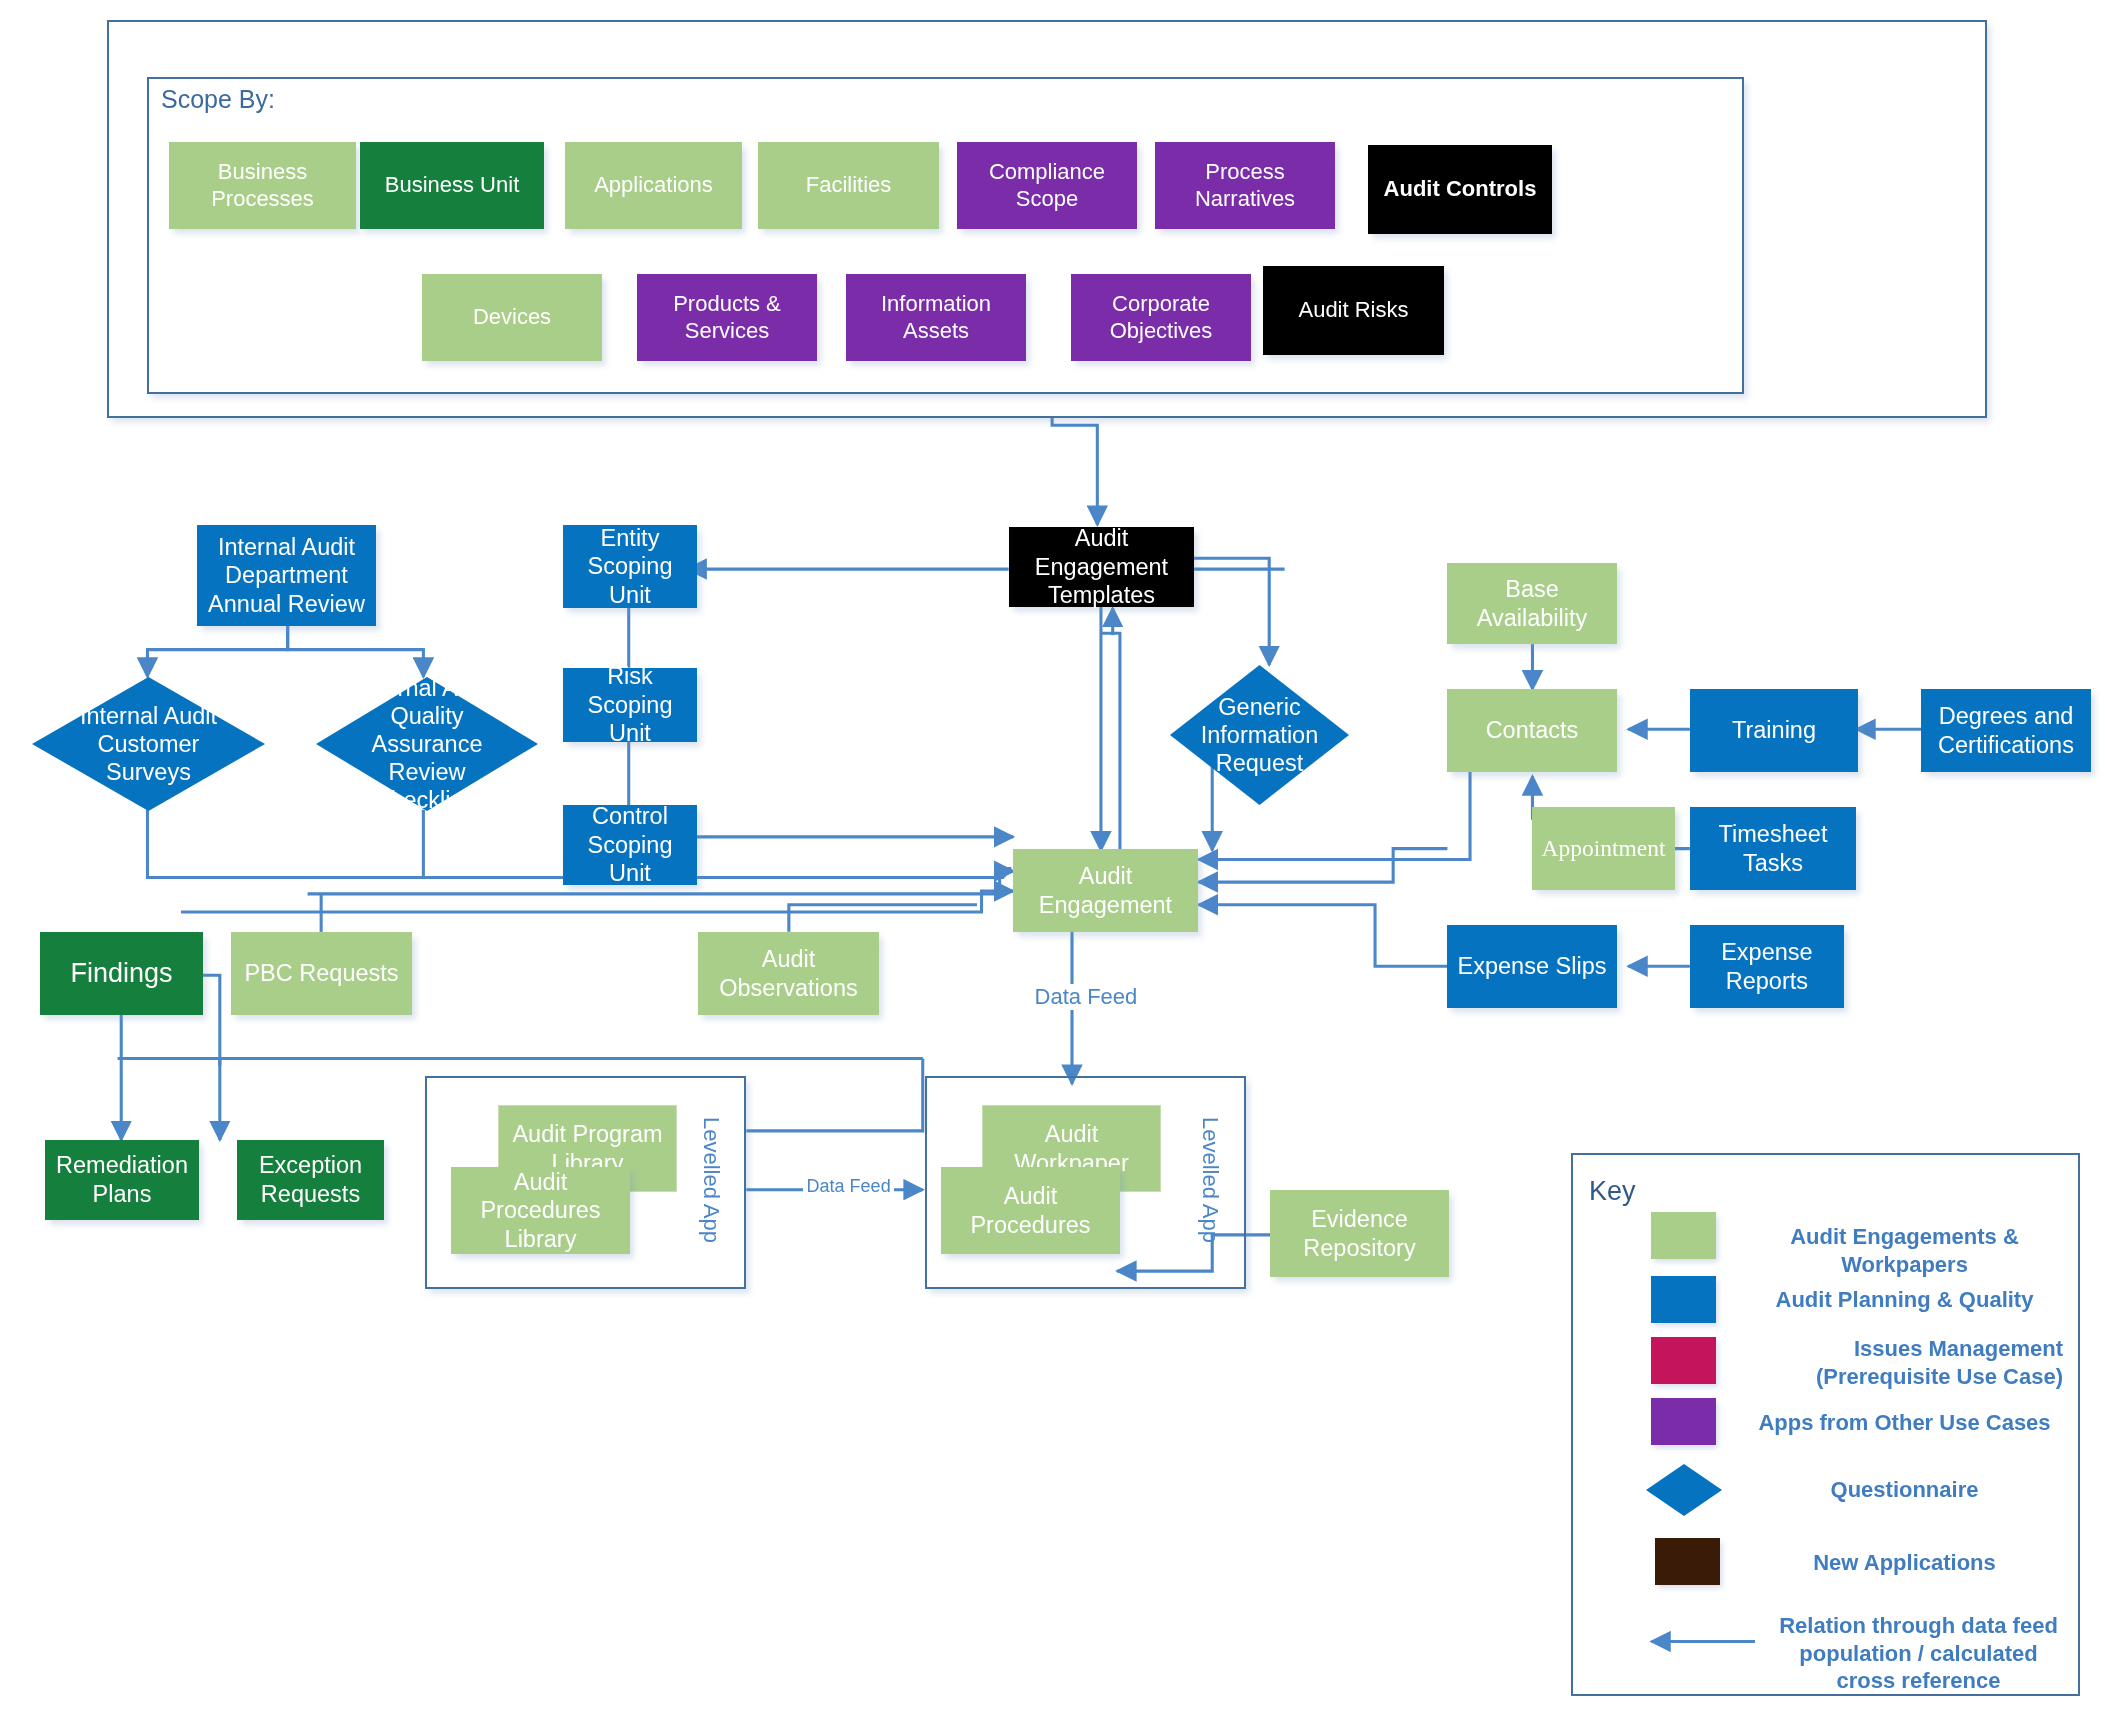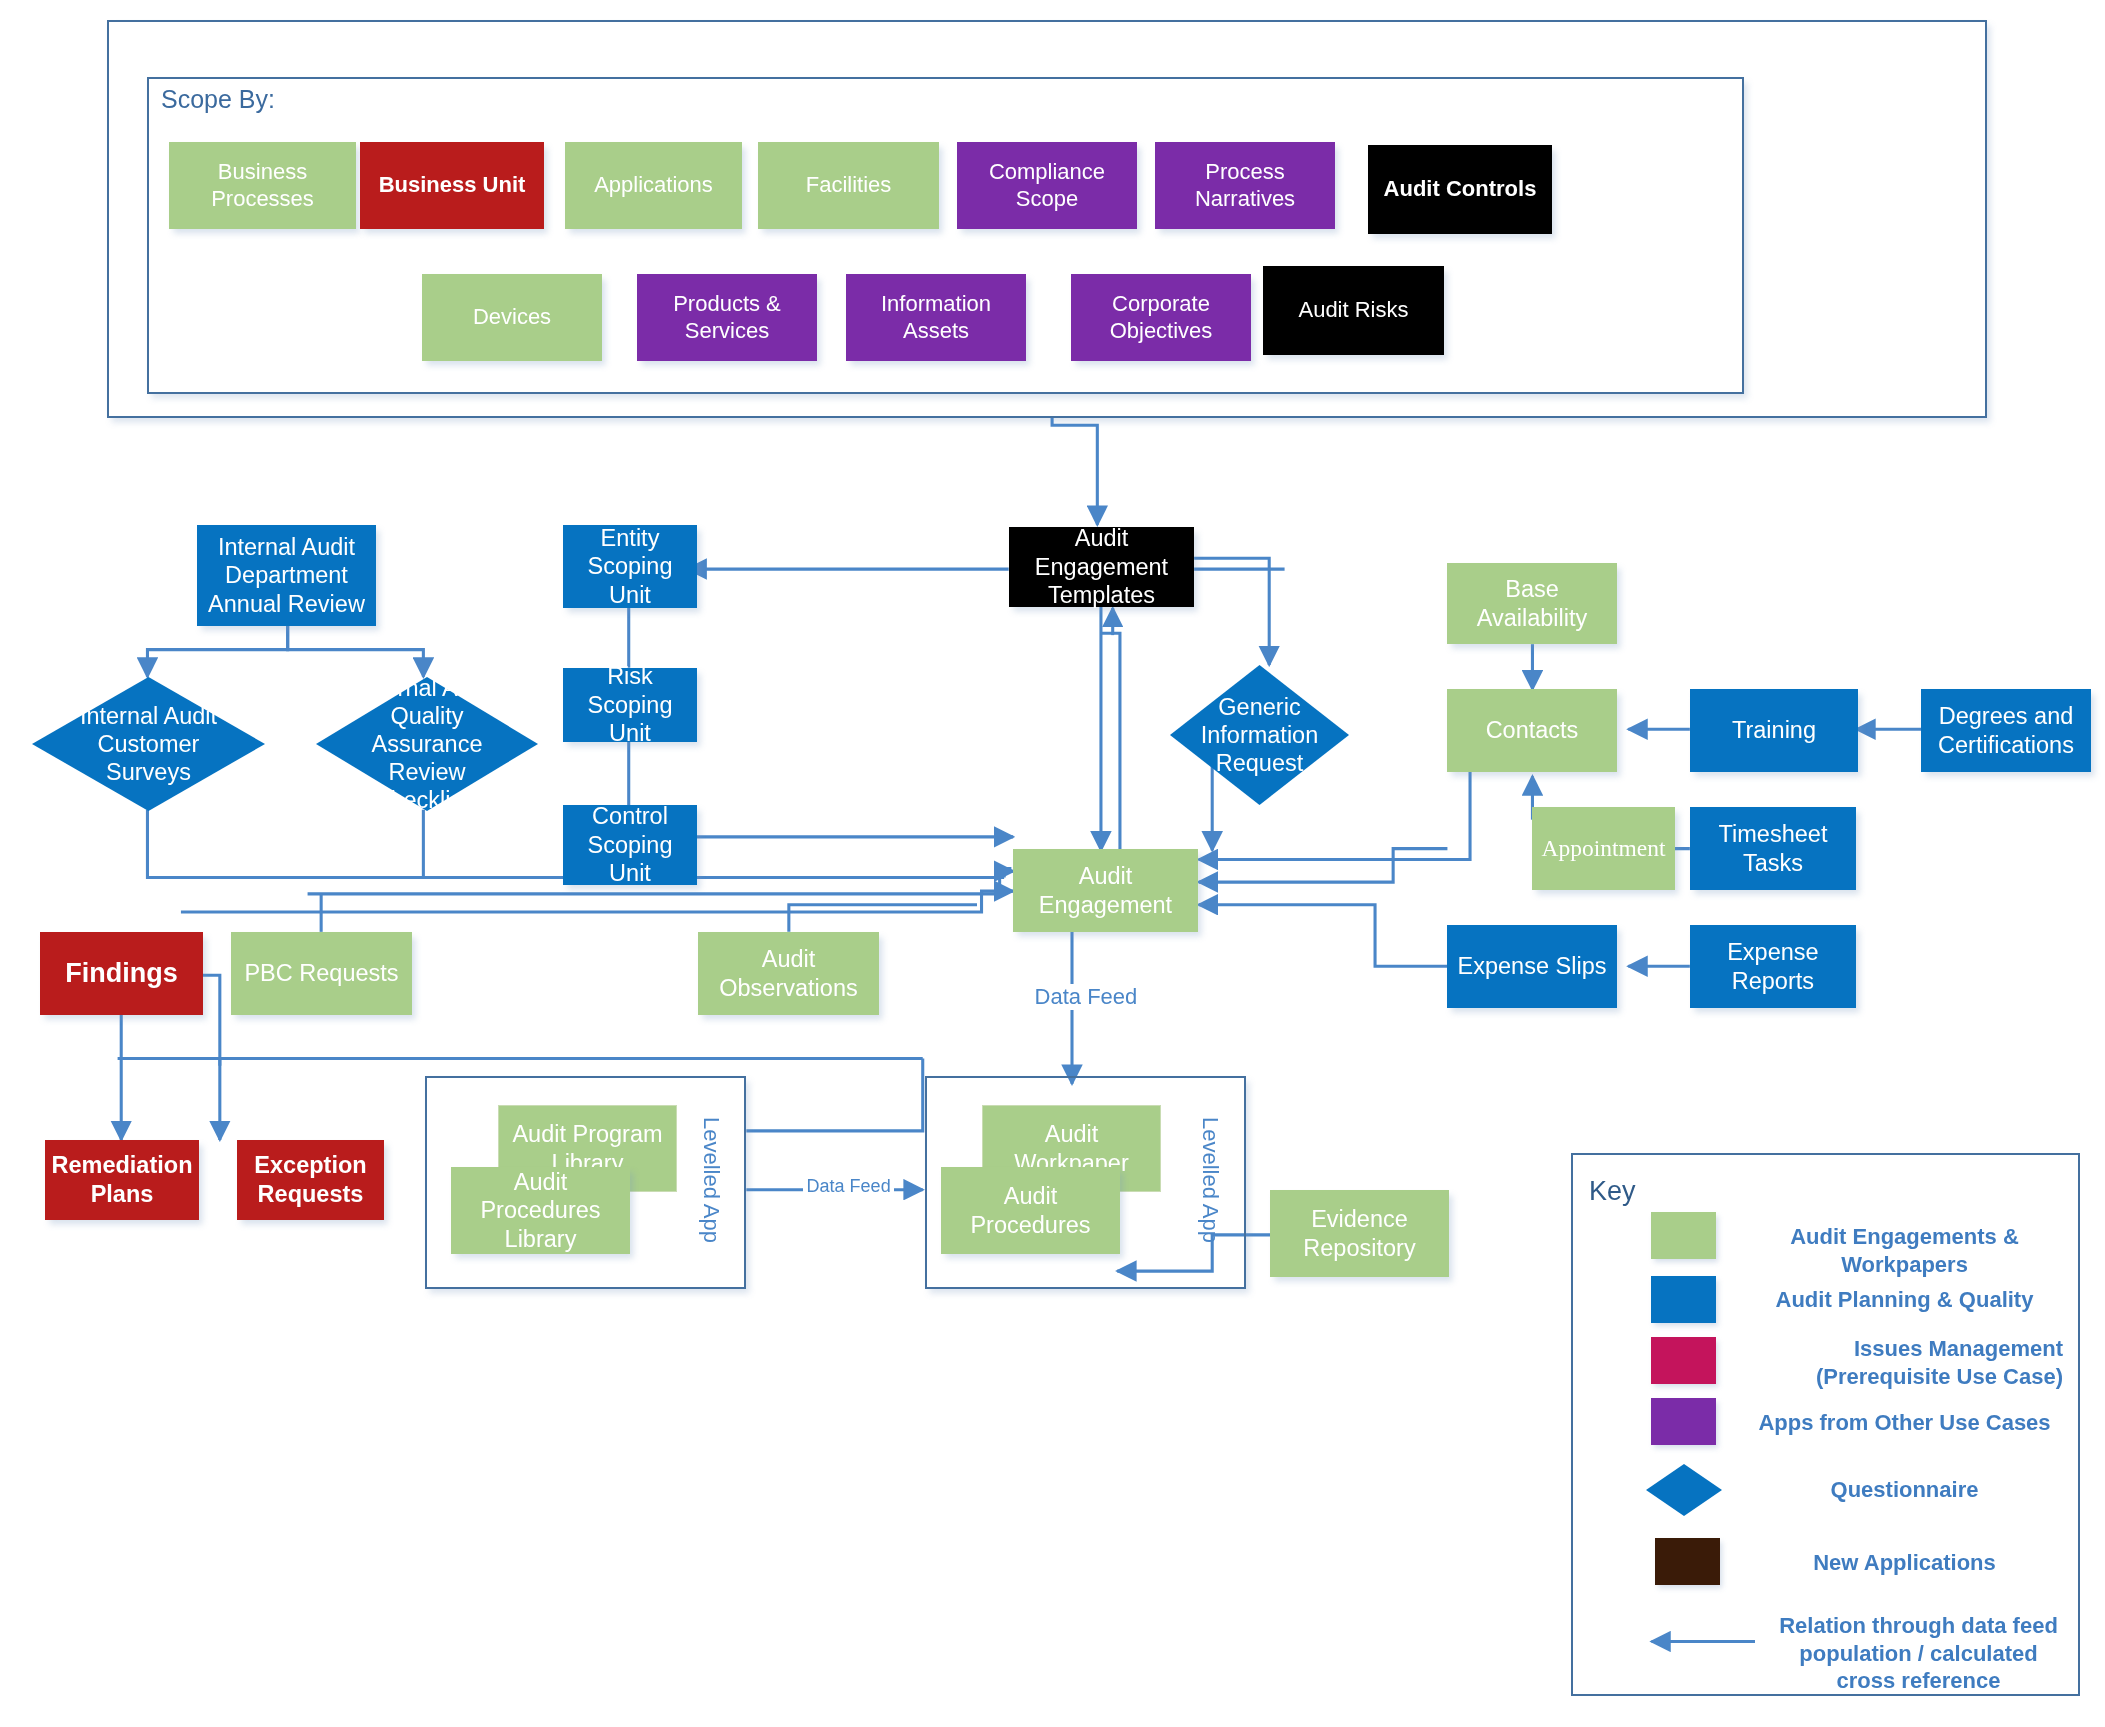--- a/index.html
+++ b/index.html
@@ -25,21 +25,21 @@
     justify-content: center;
     text-align: center;
     color: #ffffff;
     font-size: 23.5px;
     line-height: 1.22;
     padding: 3.6px 7.2px;
     box-shadow: 3.6px 4.5px 6.3px rgba(120,150,190,0.28);
   }
   .node.green  { background: #a9ce8a; }
   .node.blue   { background: #0673c1; }
-  .node.magenta{ background: #b91c1c; font-weight: bold; }
+  .node.magenta{ background: #15803d; }
   .node.purple { background: #7b2ca8; }
   .node.black  { background: #000000; }
 
   .diamond {
     position: absolute;
     box-sizing: border-box;
     display: flex;
     align-items: center;
     justify-content: center;
     text-align: center;
@@ -243,21 +243,21 @@
 
   <div class="node green" style="left:1013px; top:849px; width:185px; height:83px;">Audit Engagement</div>
 
   <div class="node green" style="left:1447px; top:563px; width:170px; height:81px;">Base Availability</div>
   <div class="node green" style="left:1447px; top:689px; width:170px; height:83px;">Contacts</div>
   <div class="node blue" style="left:1690px; top:689px; width:168px; height:83px;">Training</div>
   <div class="node blue" style="left:1921px; top:689px; width:170px; height:83px;">Degrees and Certifications</div>
   <div class="node green" style="left:1532px; top:807px; width:143px; height:83px;font-family:Liberation Serif, serif;">Appointment</div>
   <div class="node blue" style="left:1690px; top:807px; width:166px; height:83px;">Timesheet Tasks</div>
   <div class="node blue" style="left:1447px; top:925px; width:170px; height:83px;">Expense Slips</div>
-  <div class="node blue" style="left:1690px; top:925px; width:166px; height:83px;padding-left:7px;">Expense Reports</div>
+  <div class="node blue" style="left:1690px; top:925px; width:154px; height:83px;padding-left:7px;">Expense Reports</div>
 
   <div class="node magenta" style="left:40px; top:932px; width:163px; height:83px; font-size:27px;">Findings</div>
   <div class="node green" style="left:231px; top:932px; width:181px; height:83px;">PBC Requests</div>
   <div class="node green" style="left:698px; top:932px; width:181px; height:83px;">Audit Observations</div>
 
   <div class="node magenta" style="left:45px; top:1140px; width:154px; height:80px;">Remediation Plans</div>
   <div class="node magenta" style="left:237px; top:1140px; width:147px; height:80px;">Exception Requests</div>
 
   <div class="frame" style="left:425px; top:1076px; width:321px; height:213px;"></div>
   <div class="node green" style="left:498px; top:1105px; width:179px; height:87px; box-shadow:none; border:0.9px solid #c9dcb3;">Audit Program Library</div>

